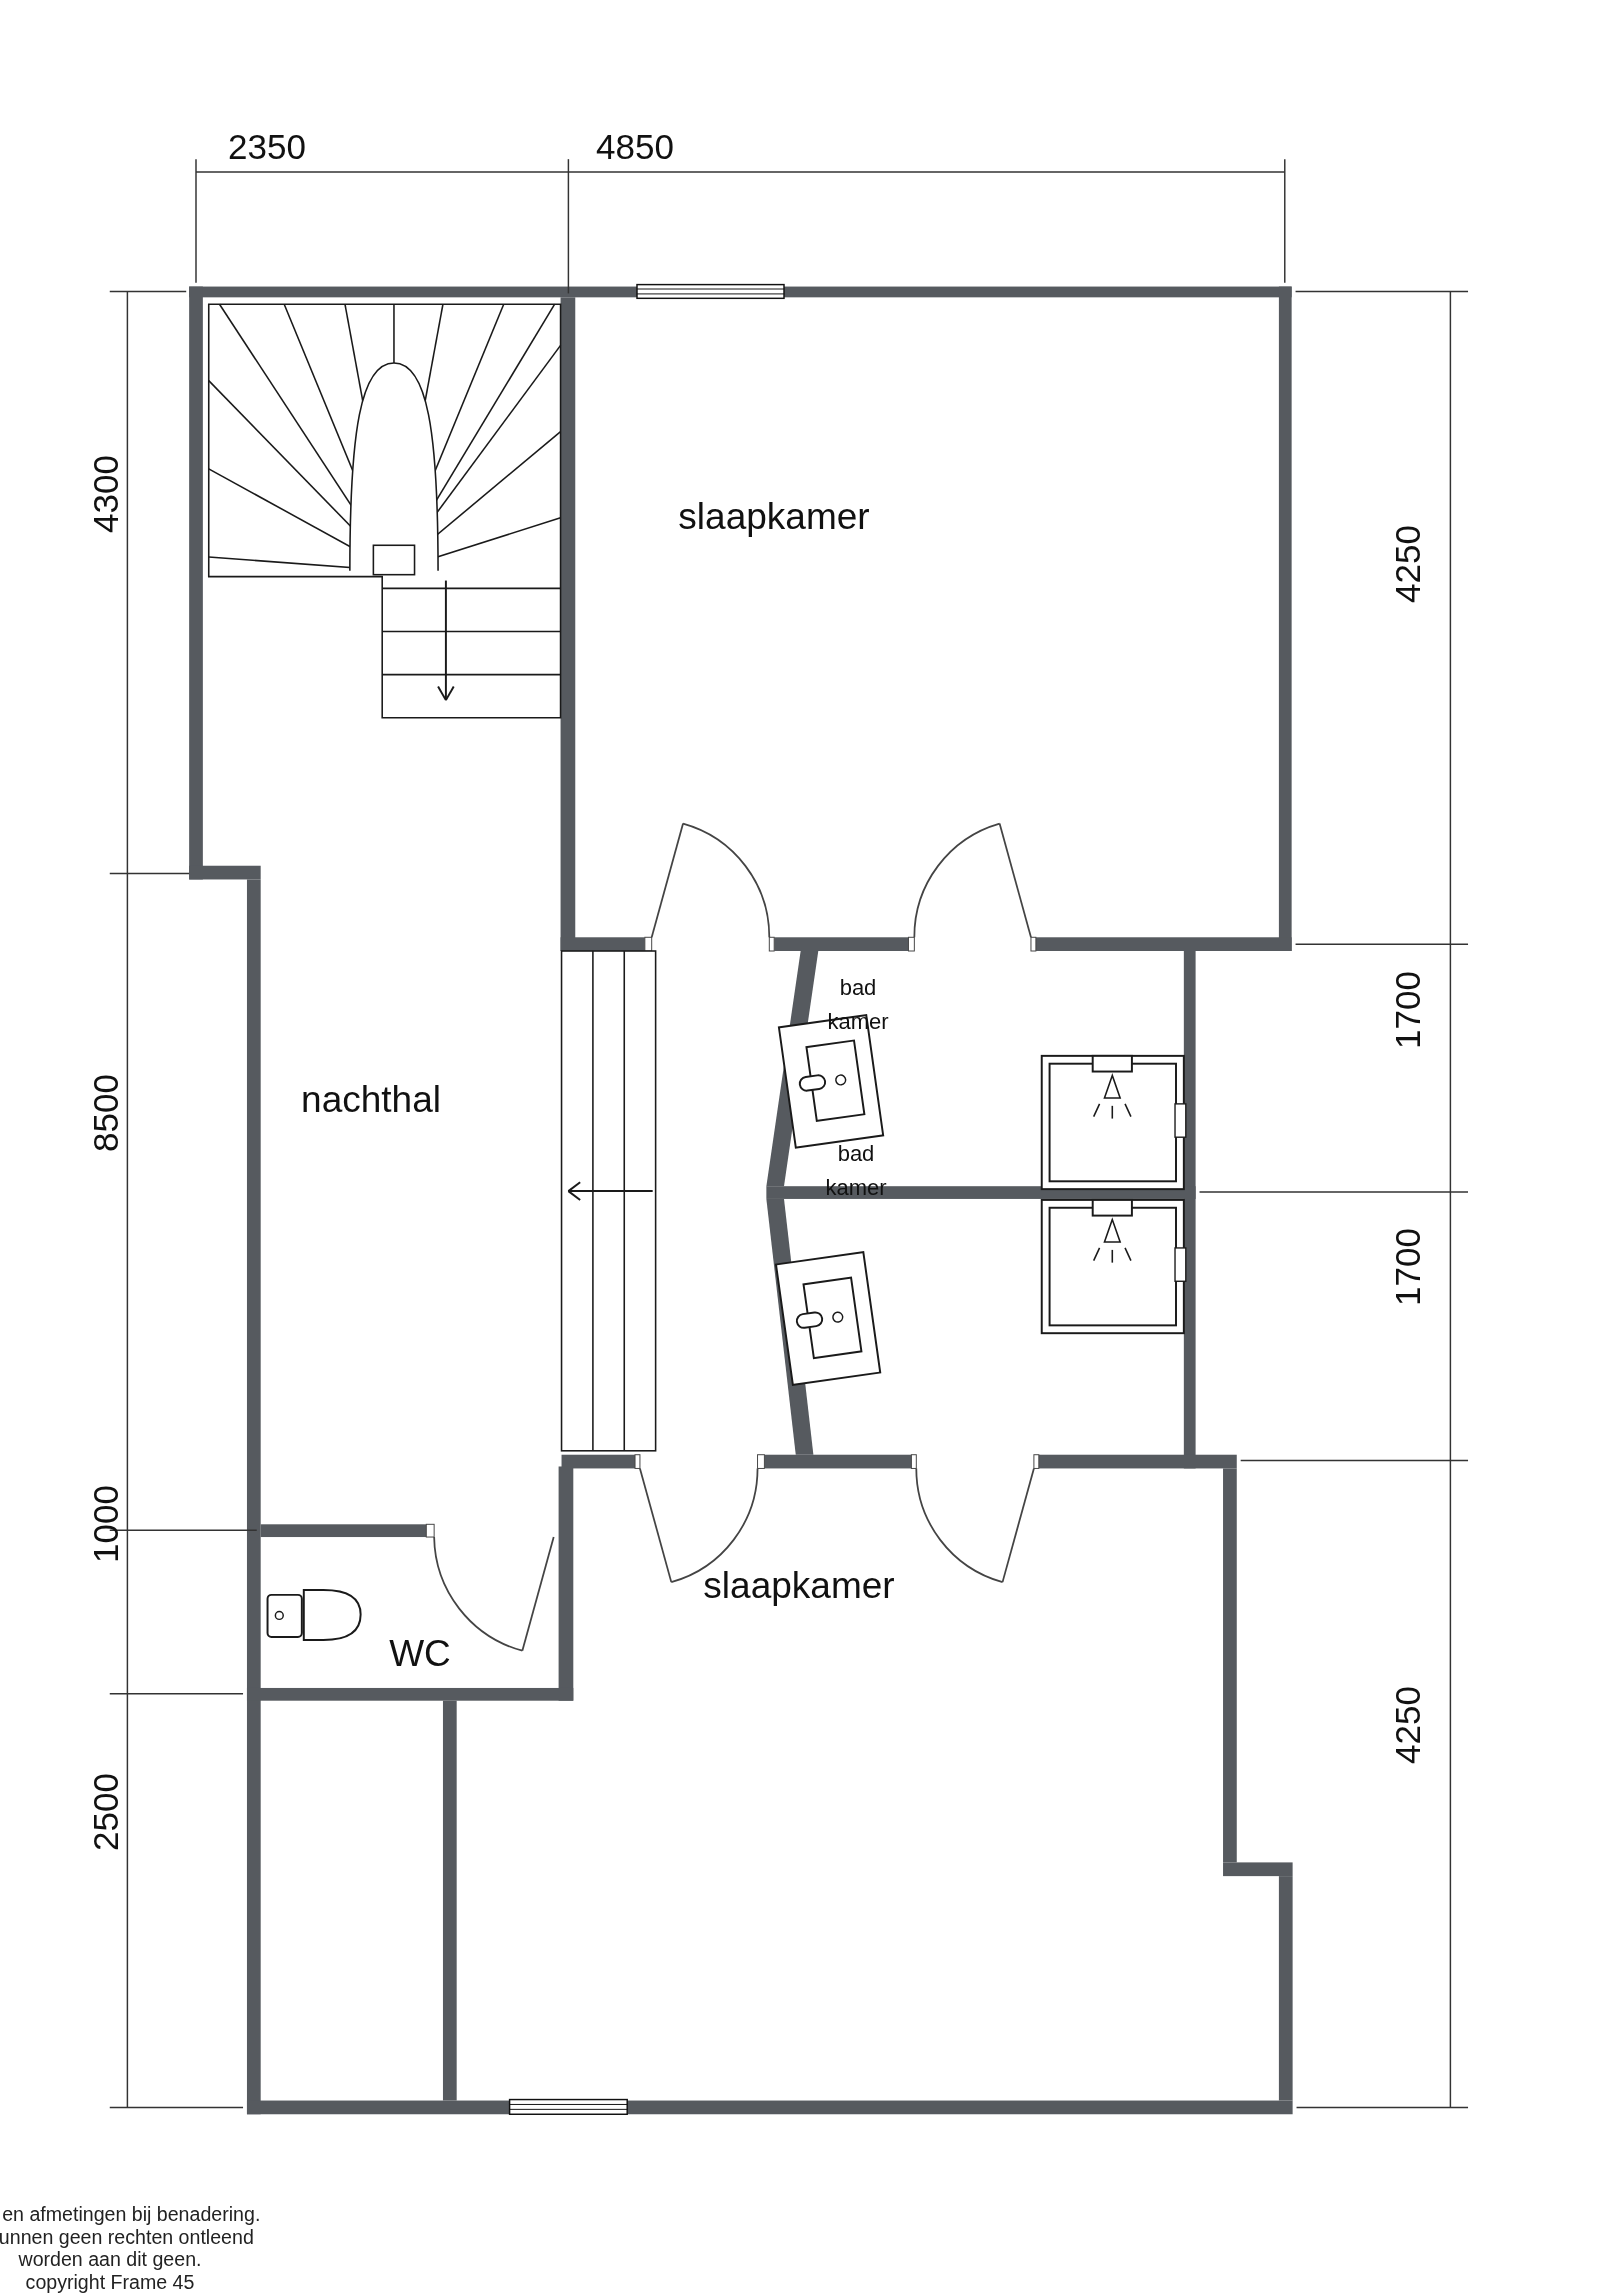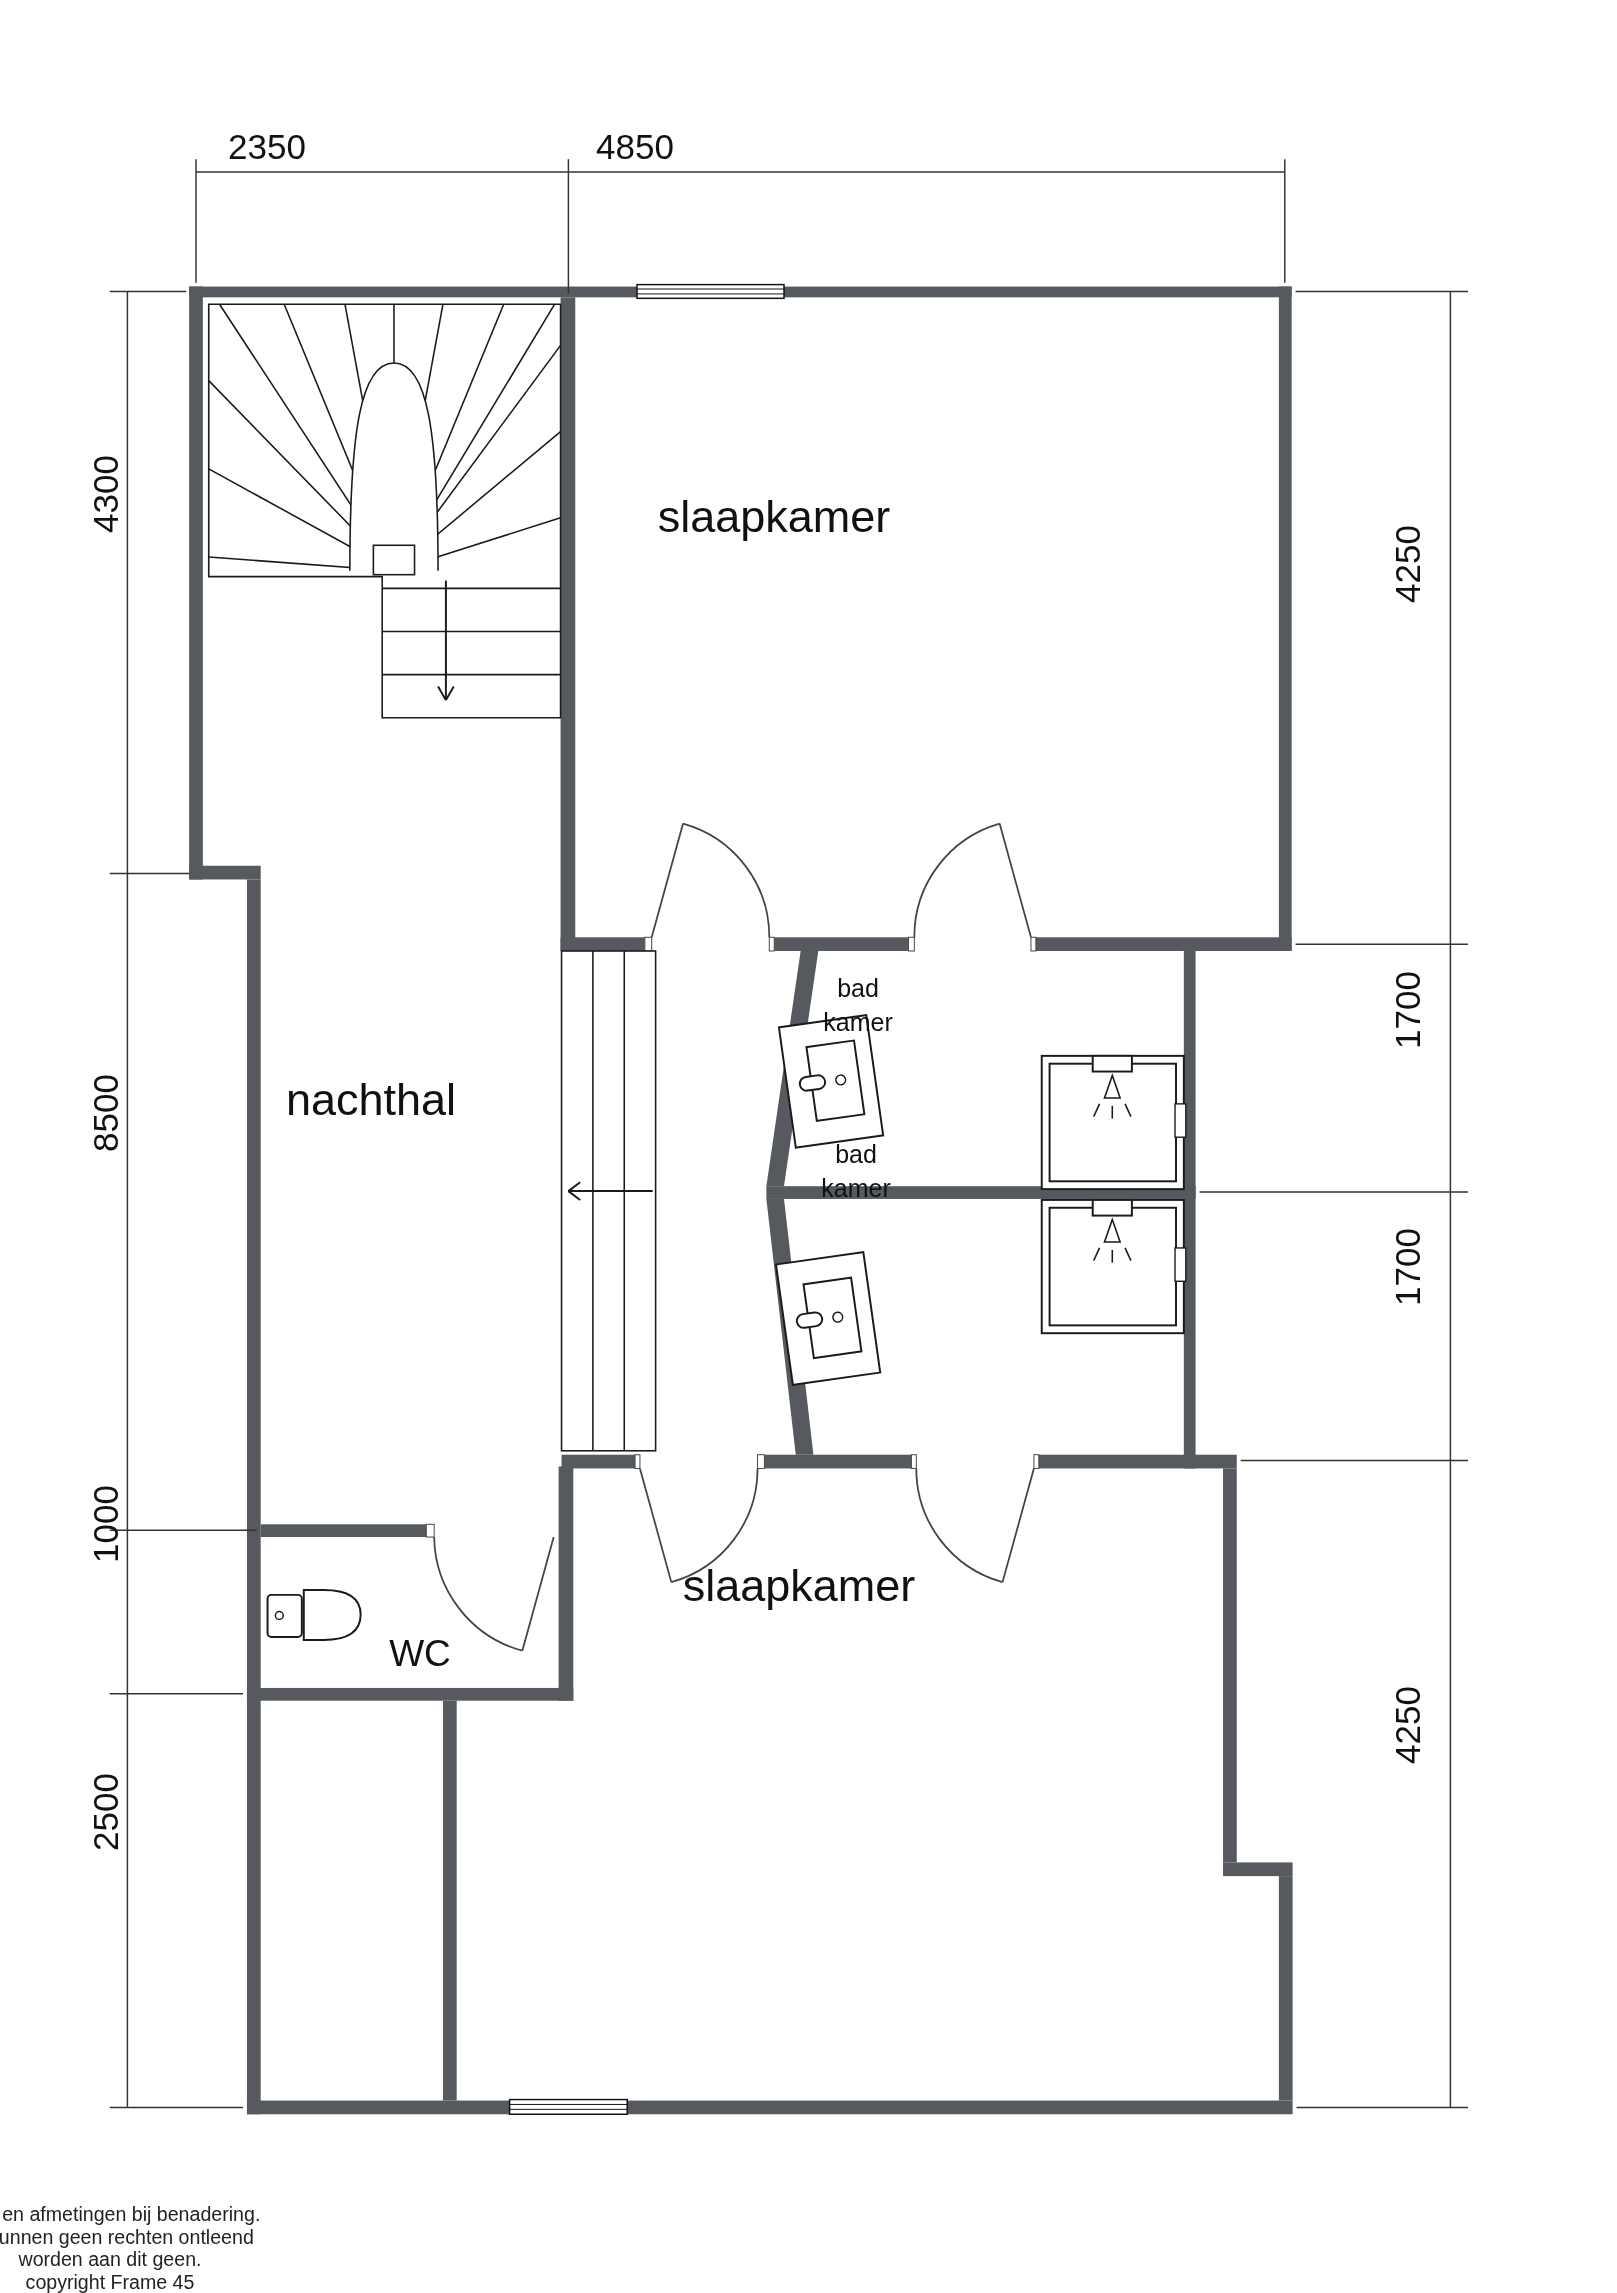--- a/index.html
+++ b/index.html
@@ -12,22 +12,22 @@
   }
   #plan-svg{position:absolute;left:0;top:0;}
   .label{
     position:absolute;
     color:#111;
     white-space:nowrap;
     transform:translate(-50%,-50%);
     text-align:center;
   }
   .label.rot{transform:translate(-50%,-50%) rotate(-90deg);}
-  .room{font-size:45px;}
-  .room-sub{font-size:25px;}
+  .room{font-size:37px;}
+  .room-sub{font-size:22px;}
   .wc-lab{font-size:37px;}
   .dim{font-size:35px;}
   .footer-line{
     position:absolute;
     transform:translate(-50%,0);
     font-size:19.6px;color:#222;
     white-space:nowrap;
   }
 </style>
 </head>

